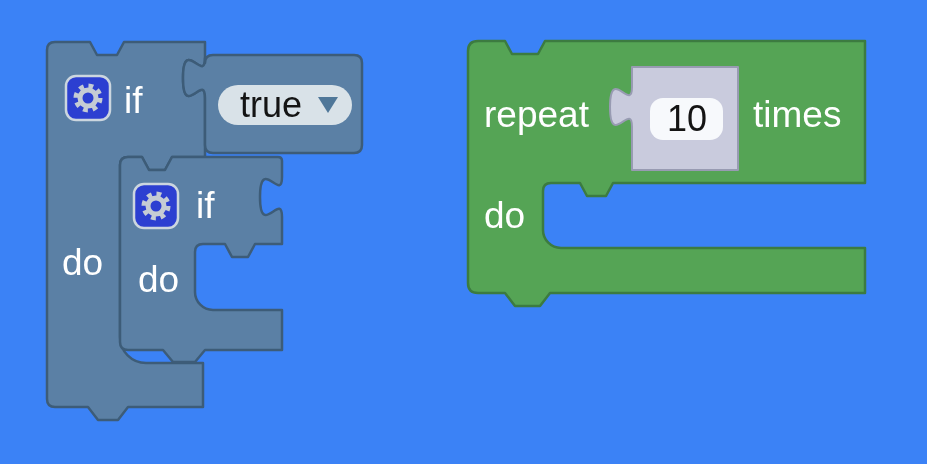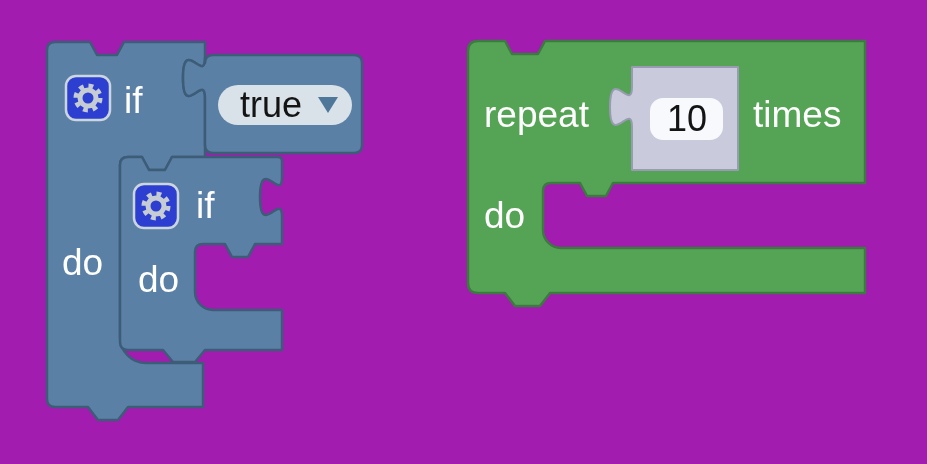--- a/index.html
+++ b/index.html
@@ -1,18 +1,18 @@
 <!DOCTYPE html>
 <html><head>
 <meta charset="utf-8">
 <style>
   html,body{margin:0;padding:0;}
   body{width:927px;height:464px;background:#ffffff;overflow:hidden;
        font-family:"Liberation Sans",sans-serif;}
-  #stage{position:relative;width:927px;height:464px;background:#a21caf;}
+  #stage{position:relative;width:927px;height:464px;background:#3b82f6;}
   svg{position:absolute;left:0;top:0;}
   .blk{stroke-width:2.5;stroke-linejoin:round;}
   .logic-stroke{stroke:#3d5c78;}
   .loop-stroke{stroke:#3c7b40;}
   .shadow-stroke{stroke:#989bb2;stroke-width:2;}
   .no-stroke{stroke:none;}
   .badge{stroke:#ccd6df;stroke-width:2.5;}
   .gear-teeth{fill:none;stroke:#c5ccd4;stroke-width:6;}
   .gear-ring{fill:none;stroke:#c5ccd4;stroke-width:5;}
   .lbl{font-family:"Liberation Sans",sans-serif;font-size:37px;fill:#ffffff;}

